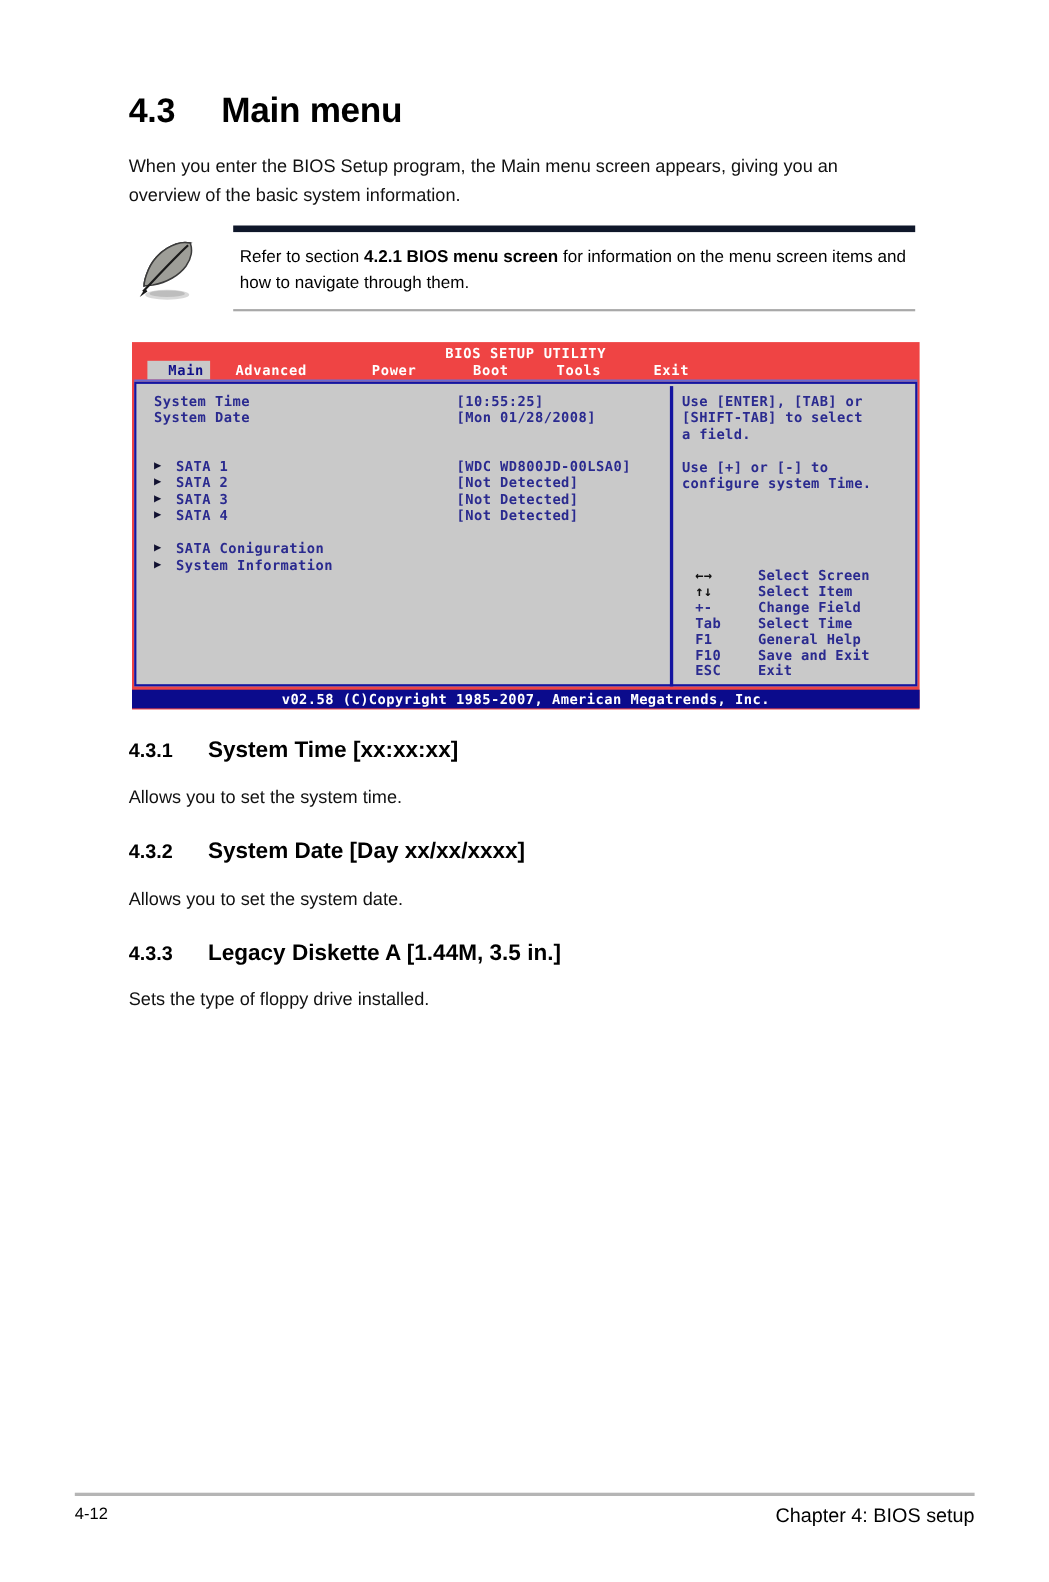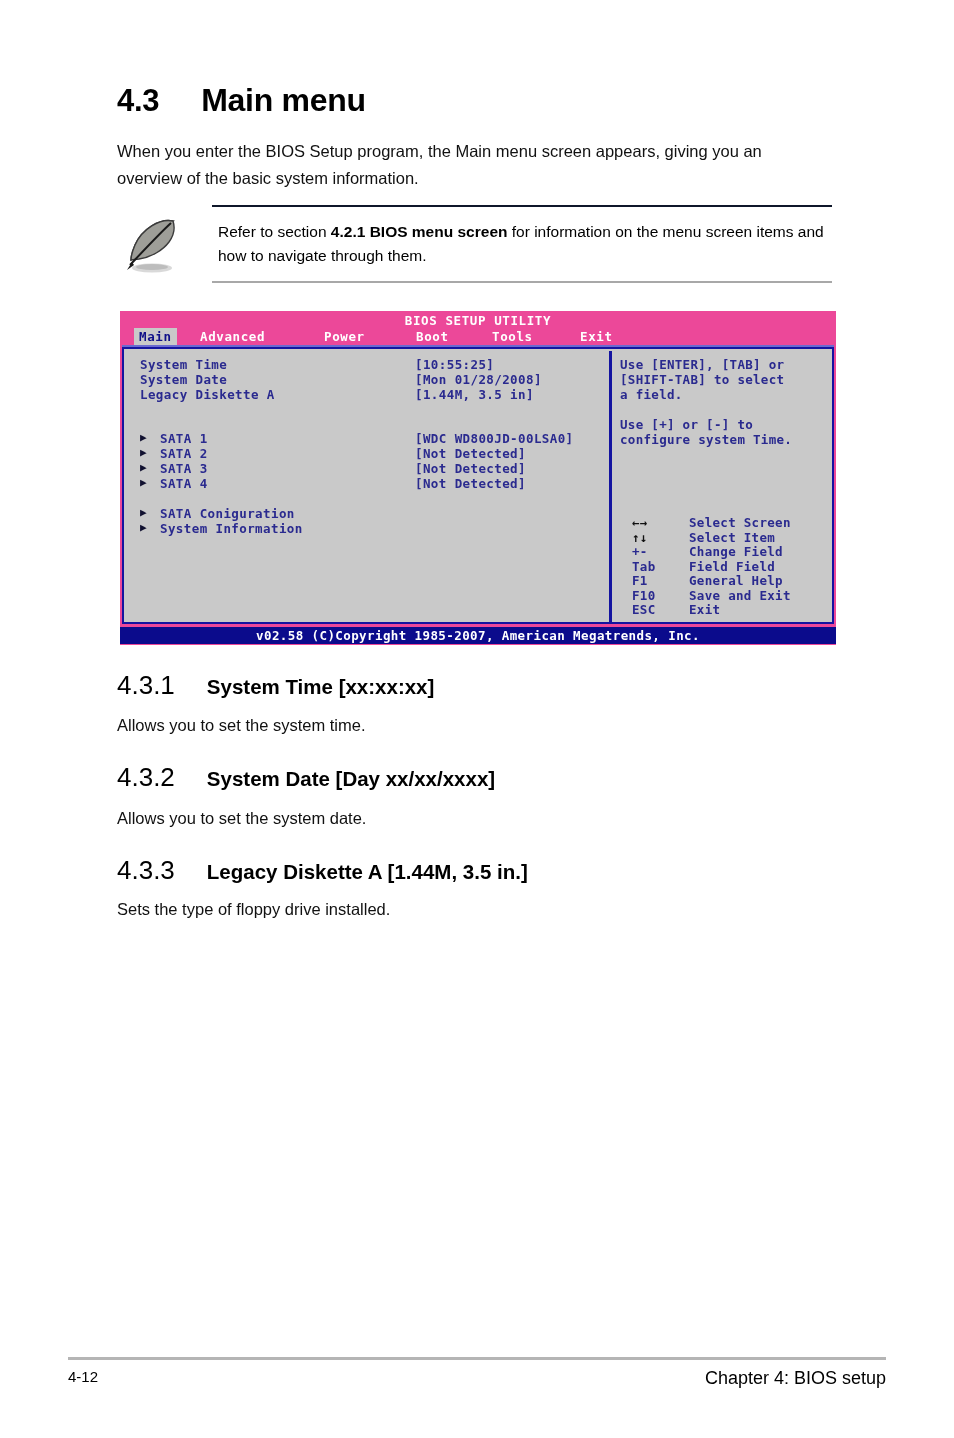--- a/index.html
+++ b/index.html
@@ -69,41 +69,41 @@
     top: 8px;
     width: 62px;
     height: 64px;
   }
   .note-body {
     position: absolute;
     left: 95px;
     top: 0px;
     width: 620px;
     height: 78px;
-    border-top: 2px solid #0f172a;
+    border-top: 6px solid #0f172a;
     border-bottom: 2px solid #a8a8a8;
     box-sizing: border-box;
     display: flex;
     align-items: center;
   }
   .note-text {
     font-size: 15.5px;
     line-height: 24px;
     padding-left: 6px;
   }
   .note-text b { font-weight: bold; }
 
   
   .bios {
     position: absolute;
     left: 120px;
     top: 311px;
     width: 716px;
     height: 334px;
-    background: #ec4899;
+    background: #ef4444;
     font-family: "DejaVu Sans Mono", "Liberation Mono", monospace;
     box-sizing: border-box;
   }
   .bios-title {
     position: absolute;
     left: 0; top: 2px;
     width: 100%;
     text-align: center;
     color: #ffffff;
     font-size: 12.5px;
@@ -116,21 +116,21 @@
     width: 100%;
     height: 17px;
   }
   .bios-tab {
     position: absolute;
     top: 0;
     color: #ffffff;
     font-size: 12.5px;
     font-weight: bold;
     letter-spacing: 0.6px;
-    padding: 1px 5px 1px 5px;
+    padding: 1px 5px 1px 19px;
     line-height: 15px;
   }
   .bios-tab.active {
     background: #c9c9c9;
     color: #111189;
   }
   .bios-underline {
     position: absolute;
     left: 2px;
     top: 34px;
@@ -241,21 +241,21 @@
     line-height: 17px;
   }
 
   
   .h2-row {
     position: absolute;
     display: flex;
     align-items: baseline;
     left: 117px;
   }
-  .h2-num { font-size: 26px; font-weight: normal; }
+  .h2-num { font-size: 18px; font-weight: bold; }
   .h2-title { font-size: 20.5px; font-weight: bold; margin-left: 32px; }
   .body-p {
     position: absolute;
     left: 117px;
     font-size: 16.5px;
     line-height: 25px;
     color: #111;
   }
 
   
@@ -330,24 +330,20 @@
     <div class="bios-left">
 
       <div class="bios-row">
         <span class="lbl">System Time</span>
         <span class="val">[10:55:25]</span>
       </div>
       <div class="bios-row">
         <span class="lbl">System Date</span>
         <span class="val">[Mon 01/28/2008]</span>
       </div>
-      <div class="bios-row">
-        <span class="lbl">Legacy Diskette A</span>
-        <span class="val">[1.44M, 3.5 in]</span>
-      </div>
 
       <div class="gap"></div>
       <div class="gap-sm"></div>
 
       <div class="bios-row sub">
         <span class="arrow">▶</span>
         <span class="lbl">SATA 1</span>
         <span class="val">[WDC WD800JD-00LSA0]</span>
       </div>
       <div class="bios-row sub">
@@ -395,21 +391,21 @@
       <div class="key-row">
         <span class="k glyph">↑↓</span>
         <span class="d">Select Item</span>
       </div>
       <div class="key-row">
         <span class="k">+-</span>
         <span class="d">Change Field</span>
       </div>
       <div class="key-row">
         <span class="k">Tab</span>
-        <span class="d">Field Field</span>
+        <span class="d">Select Time</span>
       </div>
       <div class="key-row">
         <span class="k">F1</span>
         <span class="d">General Help</span>
       </div>
       <div class="key-row">
         <span class="k">F10</span>
         <span class="d">Save and Exit</span>
       </div>
       <div class="key-row">

